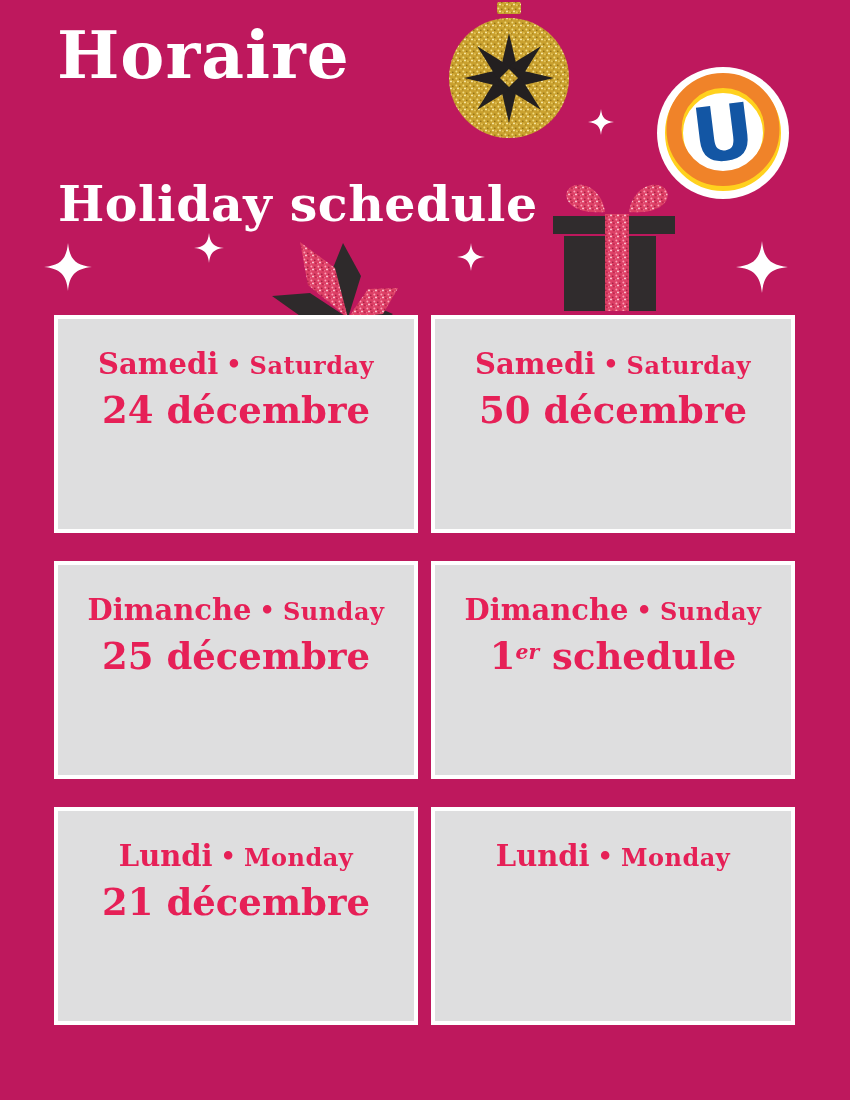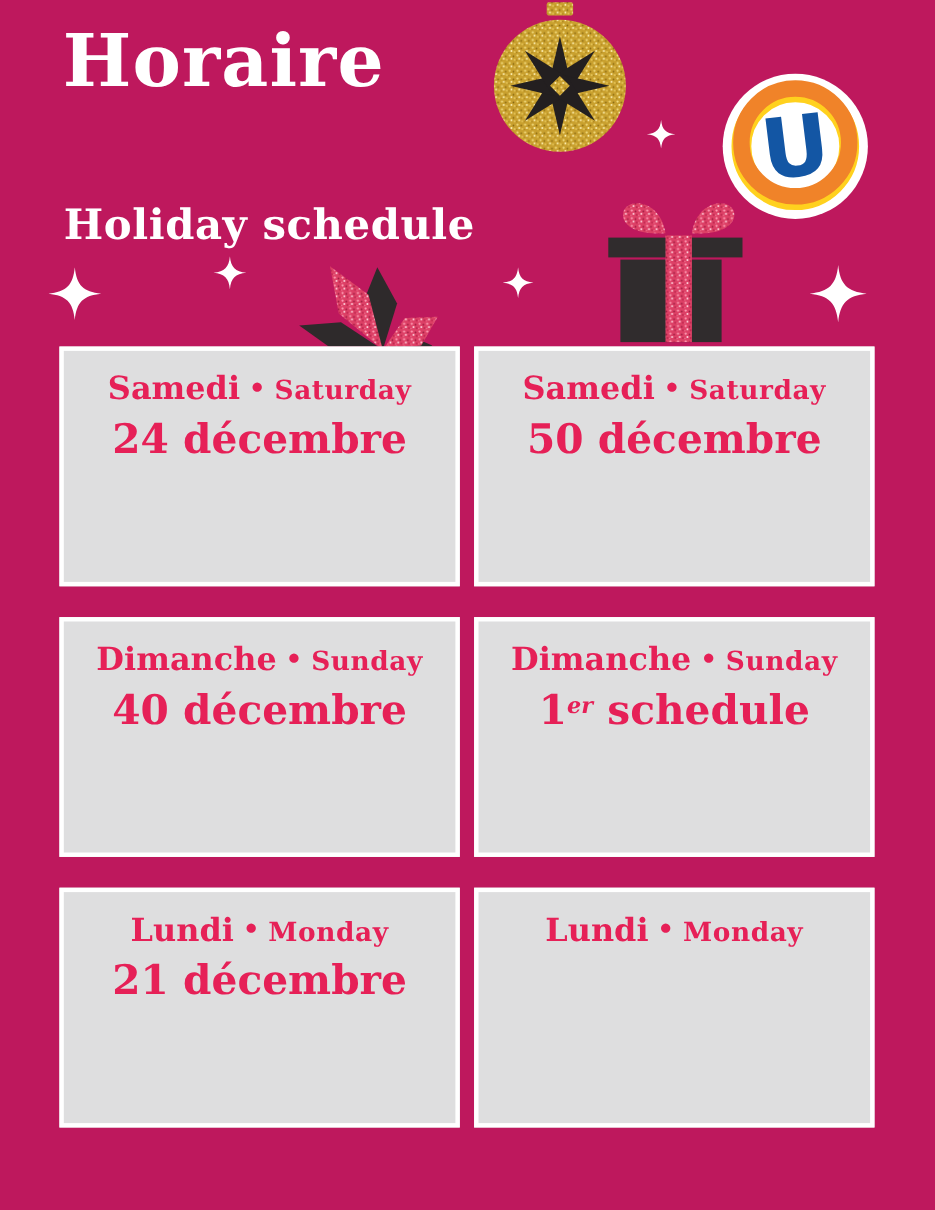--- a/index.html
+++ b/index.html
@@ -11,36 +11,36 @@
   }
   
   .title {
     position:absolute; left:57px; top:20px;
     color:#FFFFFF; font-weight:bold;
     font-size:66px; line-height:70px; letter-spacing:1px;
   }
   .subtitle {
     position:absolute; left:58px; top:182px;
     color:#FFFFFF; font-weight:bold;
-    font-size:38px; line-height:44px; letter-spacing:0.5px;
+    font-size:49px; line-height:44px; letter-spacing:0.5px;
   }
   
   .deco { position:absolute; display:block; }
   
   .grid {
     position:absolute; left:54px; top:315px;
     display:grid;
     grid-template-columns:364px 364px;
     grid-auto-rows:218px;
     column-gap:13px; row-gap:28px;
   }
   .card {
     background:#DEDEDF;
     border:4px solid #FFFFFF;
-    padding-top:17px;
+    padding-top:28px;
     text-align:center;
     color:#E62057;
   }
   .day-line { font-weight:bold; line-height:34px; white-space:nowrap; }
   .day-fr  { font-size:29px; }
   .sep     { font-size:24px; margin:0 8px; position:relative; top:-2px; }
   .day-en  { font-size:24px; letter-spacing:0.5px; }
   .date-line {
     margin-top:3px;
     font-weight:bold; font-size:37px; line-height:42px;
@@ -152,21 +152,21 @@
       <div class="date-line">
         <span>50 décembre</span><sup></sup><span></span>
       </div>
     </div>
 
     <div class="card">
       <div class="day-line">
         <span class="day-fr">Dimanche</span><span class="sep">•</span><span class="day-en">Sunday</span>
       </div>
       <div class="date-line">
-        <span>40 décembre</span><sup></sup><span></span>
+        <span>25 décembre</span><sup></sup><span></span>
       </div>
     </div>
 
     <div class="card">
       <div class="day-line">
         <span class="day-fr">Dimanche</span><span class="sep">•</span><span class="day-en">Sunday</span>
       </div>
       <div class="date-line">
         <span>1</span><sup>er</sup><span> schedule</span>
       </div>

